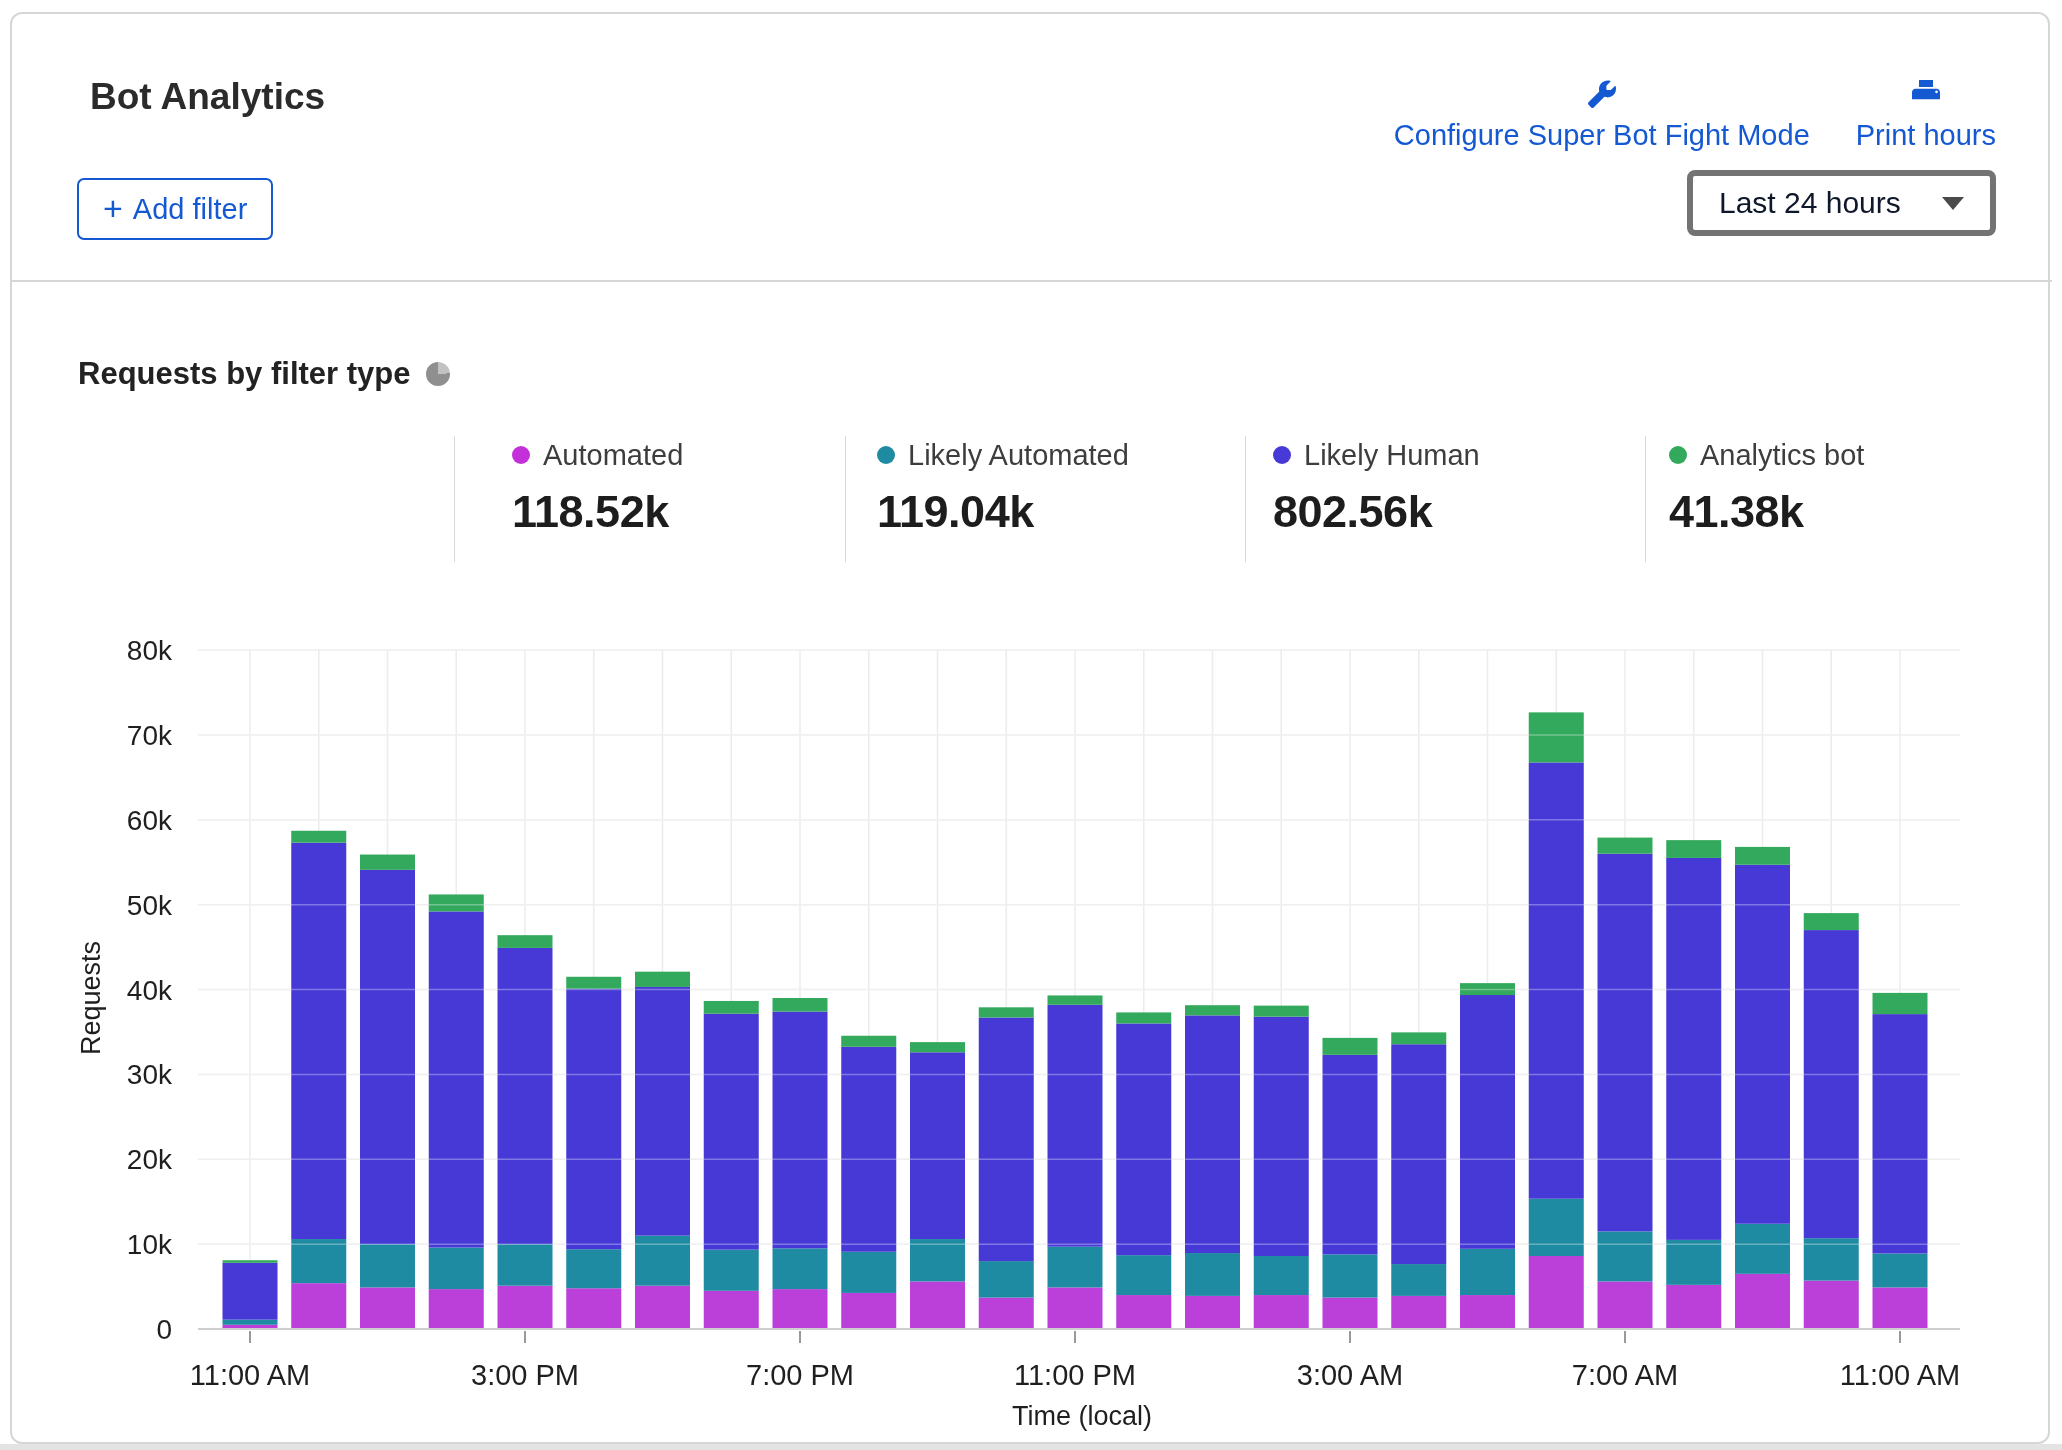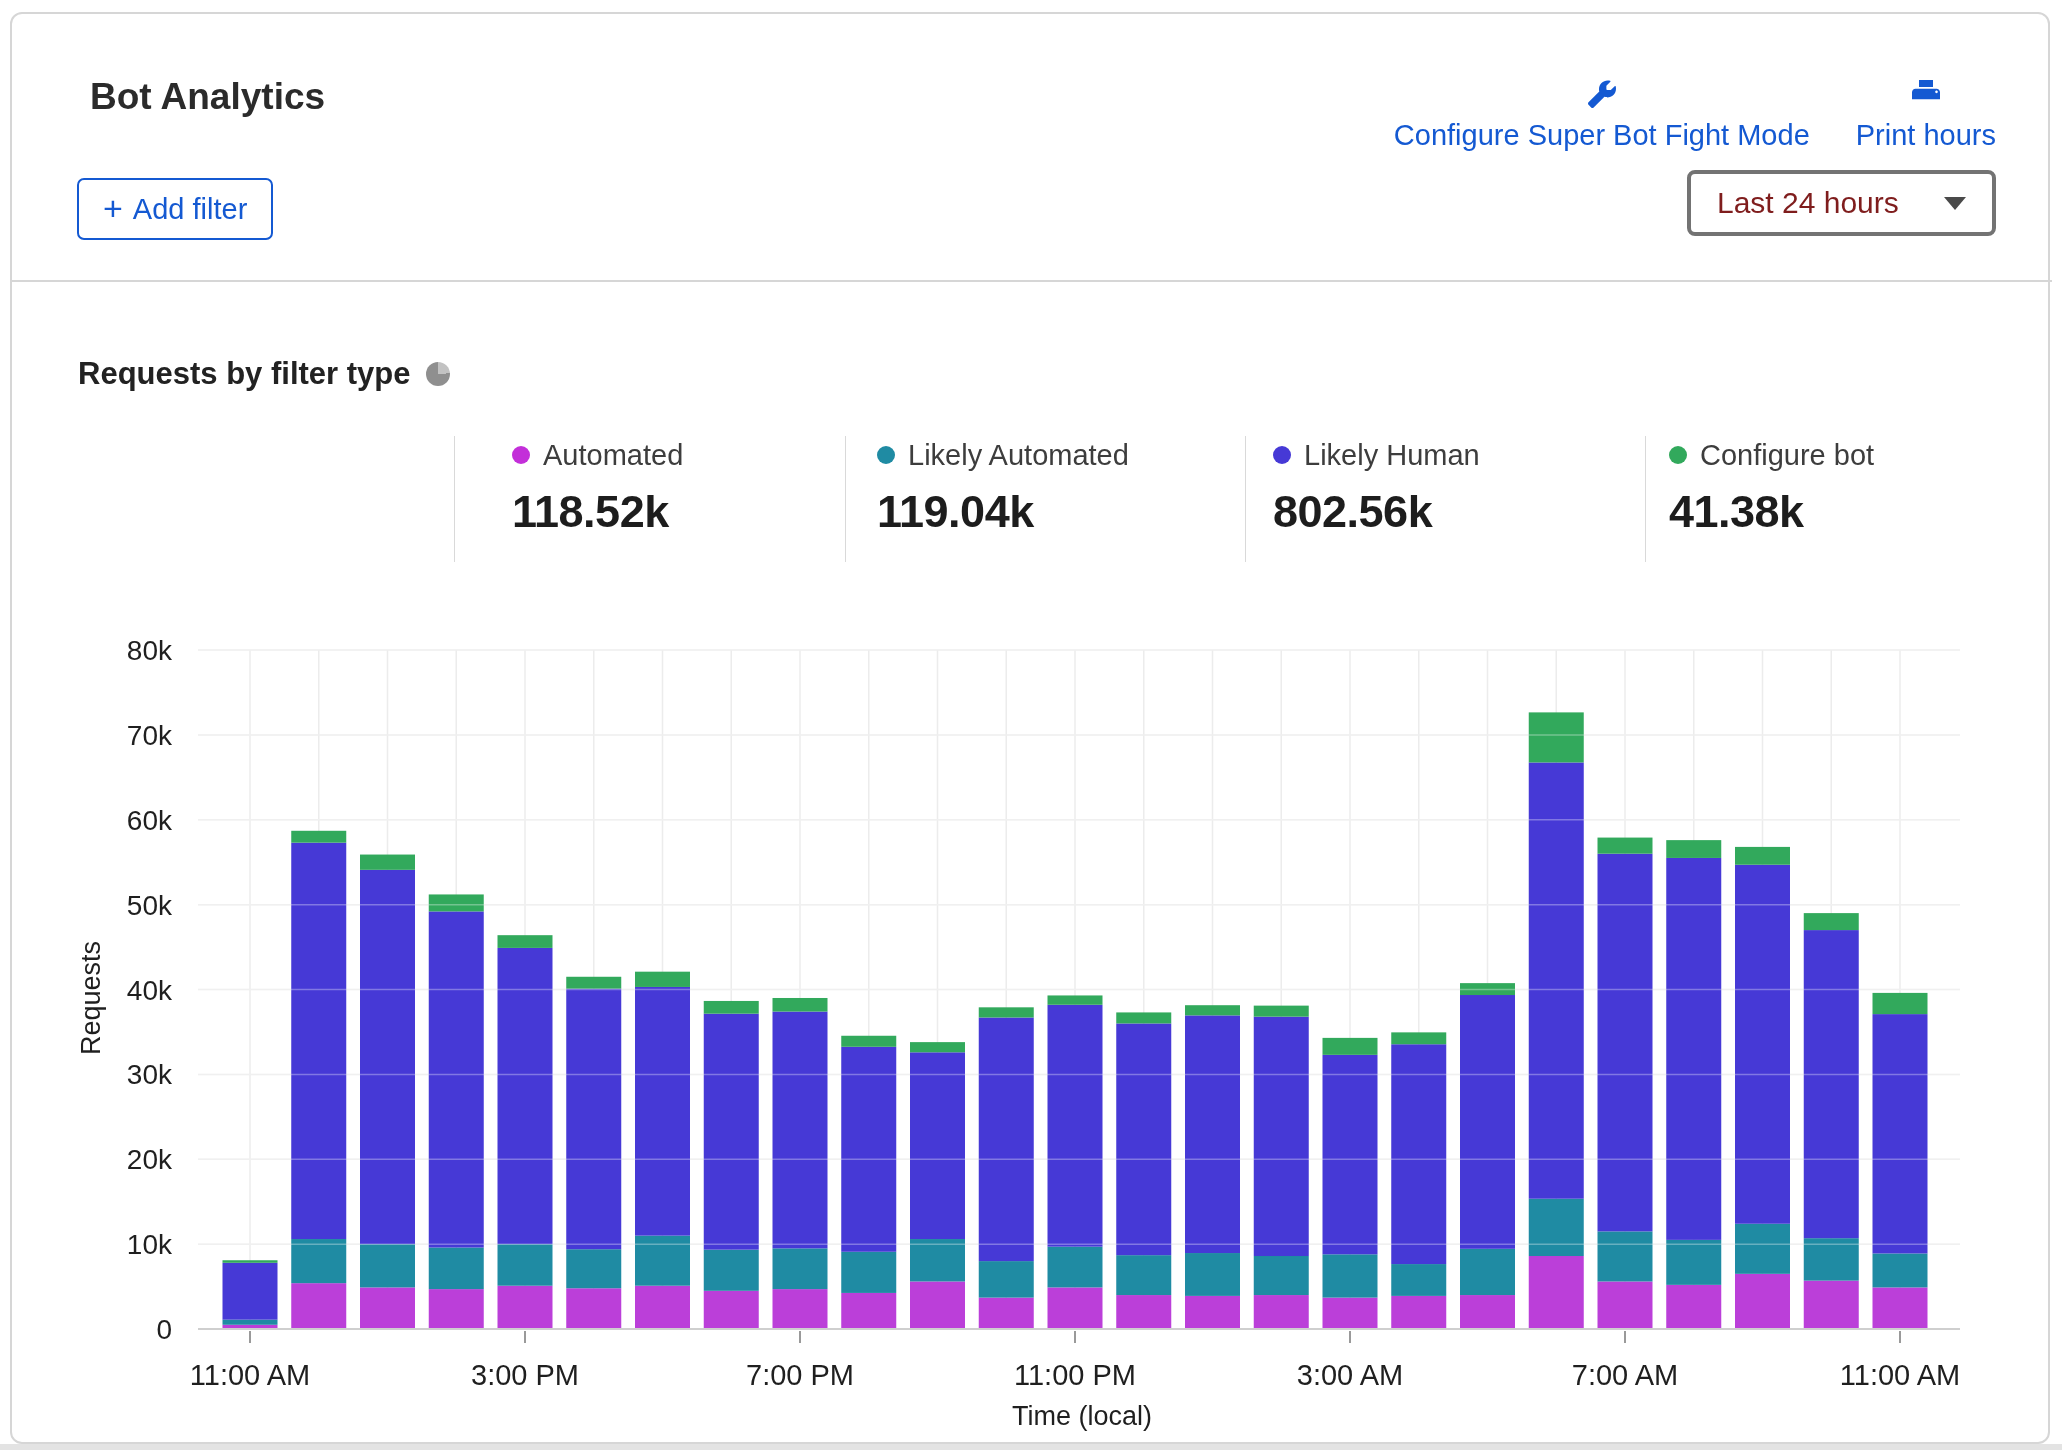--- a/index.html
+++ b/index.html
@@ -9,22 +9,22 @@
         border:2px solid #d6d6d6;border-radius:12px;background:#ffffff;box-sizing:border-box;}
   .page-title{position:absolute;left:78px;top:76px;font-size:37px;font-weight:700;color:#2b2b2b;margin-left:12px;}
   .hdr-links{position:absolute;right:66px;top:80px;display:flex;gap:46px;align-items:center;}
   .lnk{display:flex;align-items:center;gap:11px;color:#1459d2;font-size:29px;cursor:pointer;text-decoration:none;flex-direction:column;}
   .lnk svg{display:block;}
   .add-filter{position:absolute;left:77px;top:178px;height:62px;display:flex;align-items:center;gap:10px;
         background:#ffffff;border:2px solid #1459d2;border-radius:7px;padding:0 24px;
         color:#1459d2;font-size:29px;font-family:"Liberation Sans",sans-serif;cursor:pointer;}
   .add-filter .plus{font-size:34px;font-weight:400;line-height:1;margin-top:-3px;}
   .select{position:absolute;left:1687px;top:170px;width:309px;height:66px;box-sizing:border-box;
-        border:4px solid #737373;border-radius:8px;background:#ffffff;display:flex;align-items:center;
-        padding:0 26px;font-size:30px;color:#7f1d1d;cursor:pointer;justify-content:space-between;}
+        border:6px solid #737373;border-radius:8px;background:#ffffff;display:flex;align-items:center;
+        padding:0 26px;font-size:30px;color:#0f172a;cursor:pointer;justify-content:space-between;}
   .caret{width:0;height:0;border-left:11px solid transparent;border-right:11px solid transparent;
         border-top:13px solid #4a4a4a;}
   .divider{position:absolute;left:10px;top:280px;width:2042px;height:2px;background:#d6d6d6;}
   .sec-title-row{position:absolute;left:78px;top:356px;display:flex;align-items:center;gap:16px;}
   .sec-title{font-size:31px;font-weight:700;color:#222222;}
   .pie{width:24px;height:24px;border-radius:50%;
        background:conic-gradient(from 0deg,#c2c2c2 0 24%,#8f8f8f 24% 100%);}
   .stat{position:absolute;top:438px;}
   .stat-label-row{display:flex;align-items:center;gap:13px;height:34px;}
   .stat-label{font-size:29px;color:#3d3d3d;}
@@ -99,21 +99,21 @@
     <div class="stat-label-row">
         <span class="dot" style="background: rgb(70, 57, 214);"></span>
         <span class="stat-label">Likely Human</span>
       </div>
     <div class="stat-value">802.56k</div>
   </div>
   <div class="stat-div" style="left:1645px"></div>
   <div class="stat" style="left:1669px">
     <div class="stat-label-row">
         <span class="dot" style="background: rgb(50, 169, 92);"></span>
-        <span class="stat-label">Configure bot</span>
+        <span class="stat-label">Analytics bot</span>
       </div>
     <div class="stat-value">41.38k</div>
   </div>
 
   <svg id="chart" width="2062" height="1450" viewBox="0 0 2062 1450">
       <line x1="250" y1="650" x2="250" y2="1329" stroke="#ececec" stroke-width="1.5"></line>
       <line x1="318.75" y1="650" x2="318.75" y2="1329" stroke="#ececec" stroke-width="1.5"></line>
       <line x1="387.5" y1="650" x2="387.5" y2="1329" stroke="#ececec" stroke-width="1.5"></line>
       <line x1="456.25" y1="650" x2="456.25" y2="1329" stroke="#ececec" stroke-width="1.5"></line>
       <line x1="525" y1="650" x2="525" y2="1329" stroke="#ececec" stroke-width="1.5"></line>

